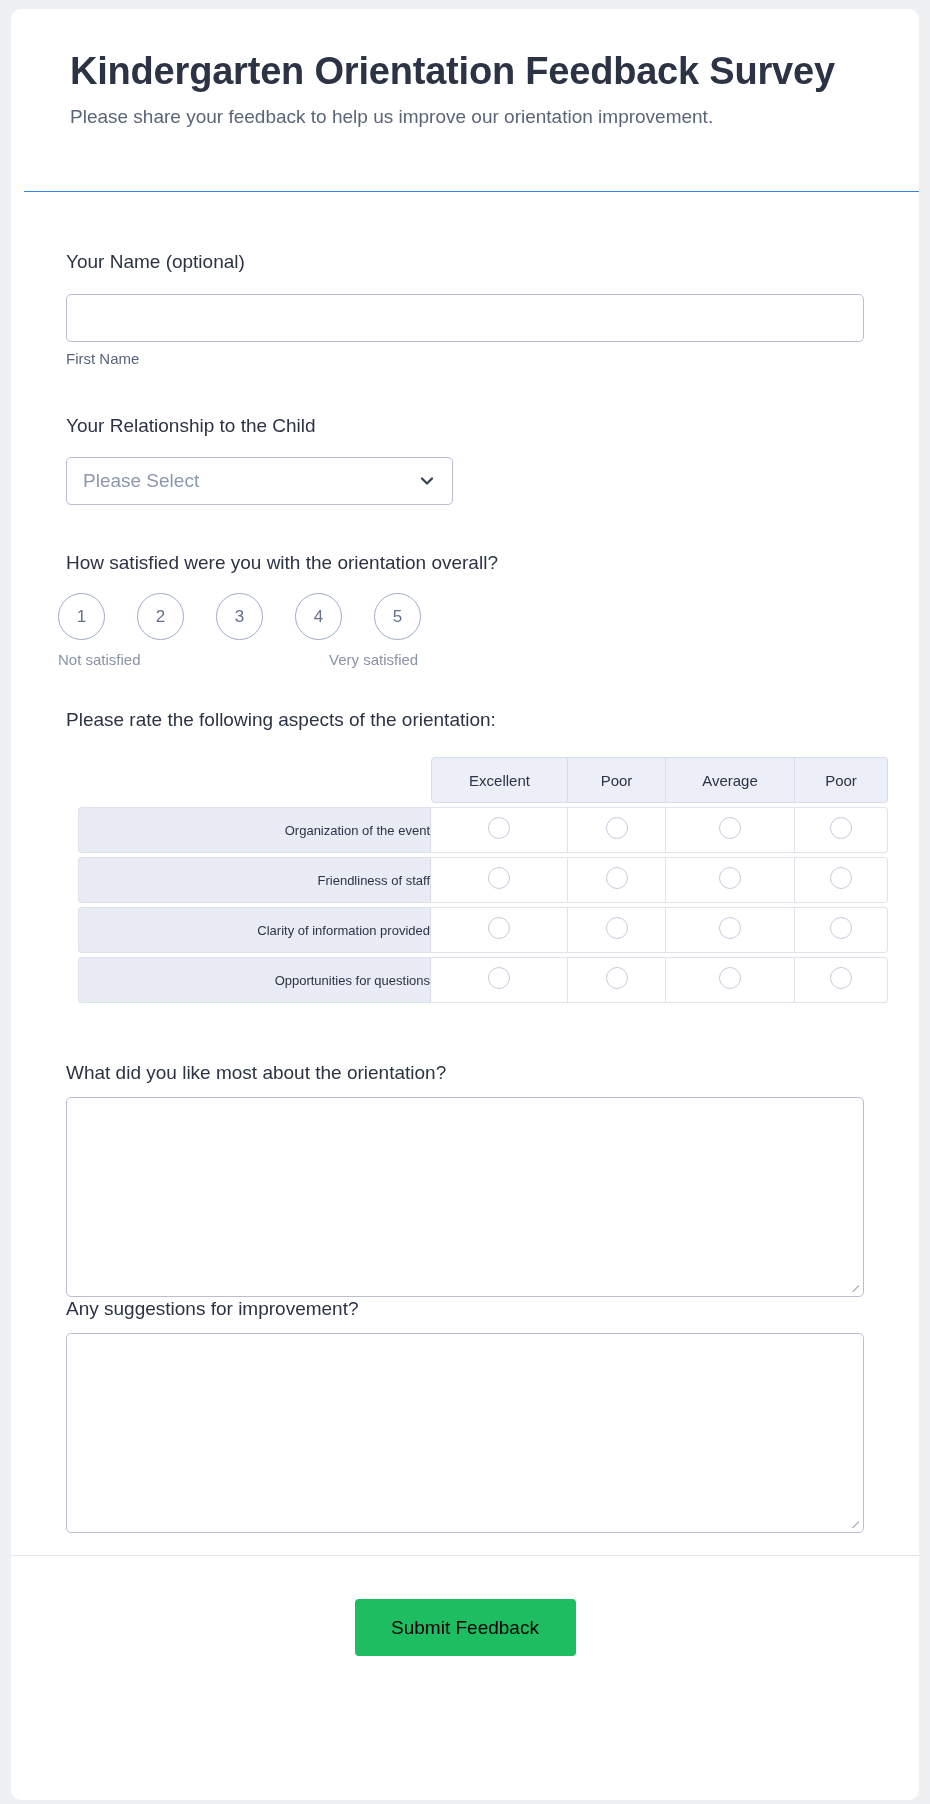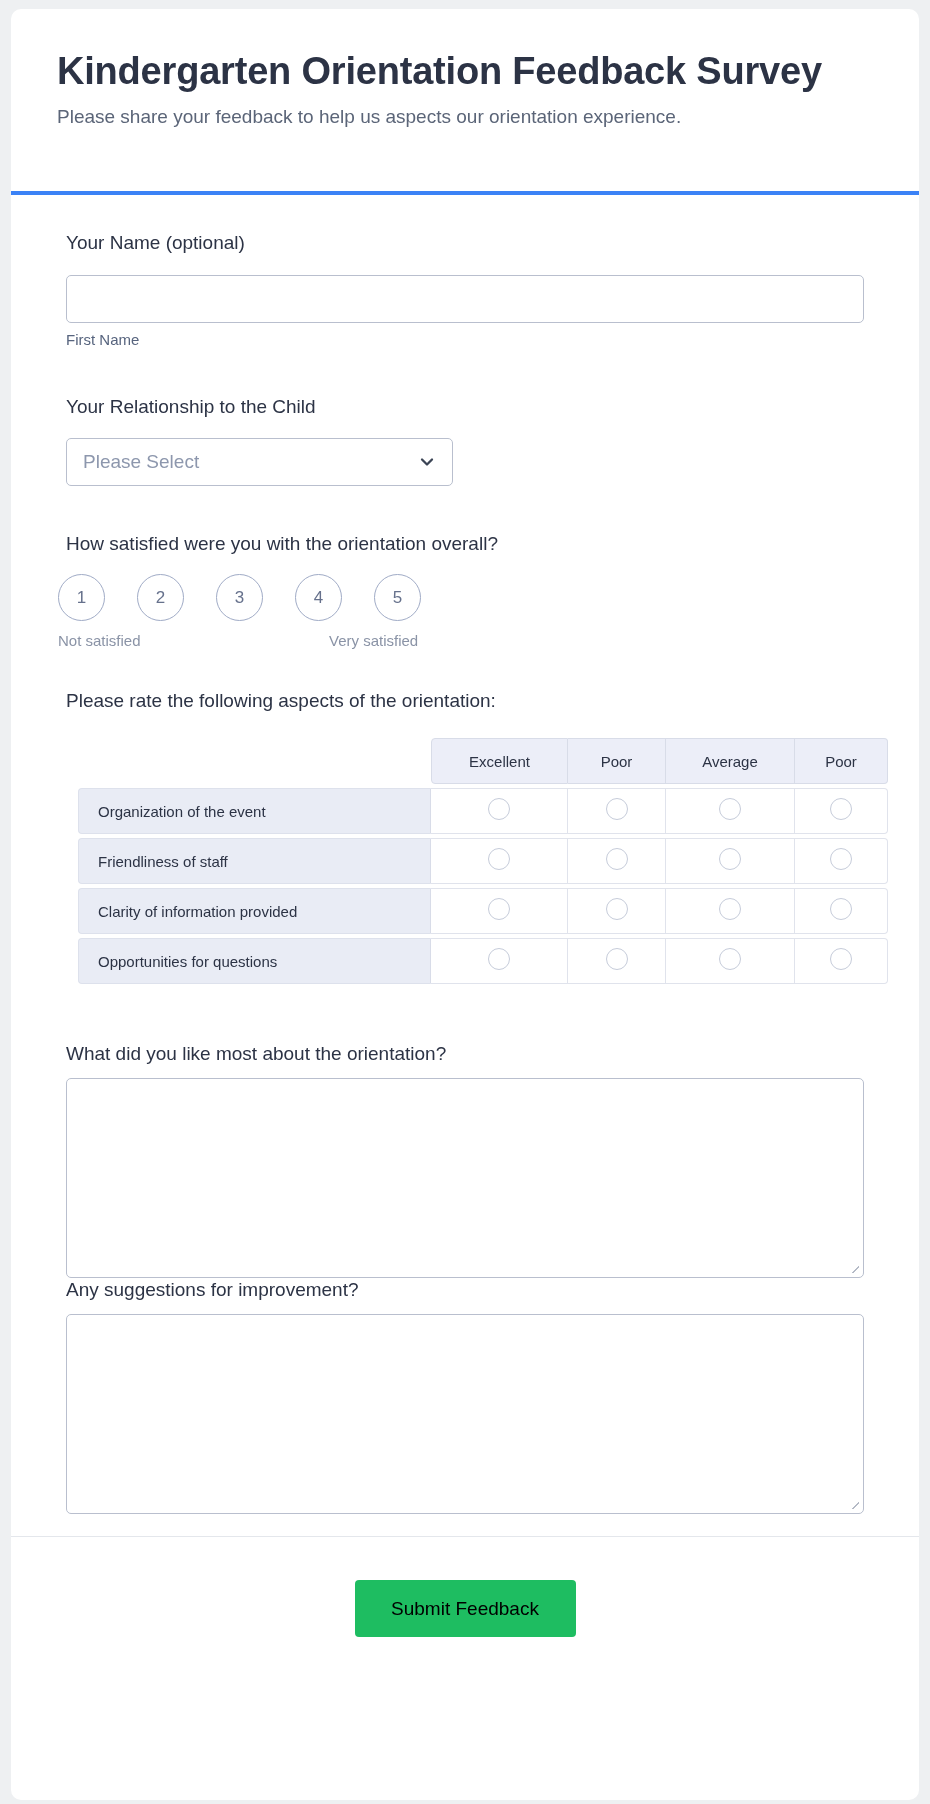--- a/index.html
+++ b/index.html
@@ -9,27 +9,27 @@
     background:#eef0f2;
     font-family:"Liberation Sans", sans-serif;
     color:#2c3345;
     overflow:hidden;
   }
   .card {
     position:absolute; left:11px; right:11px; top:9px; bottom:4px;
     background:#ffffff; border-radius:10px;
   }
   
-  .form-header { padding:37px 46px 63px; border-bottom:4px solid #3b82f6; }
+  .form-header { padding:37px 46px 63px; border-bottom:1px solid #3b82f6;margin-left:13px; }
   .form-title { font-size:38px; line-height:50px; font-weight:700; color:#2c3345; letter-spacing:-0.2px; }
   .form-subtitle { margin-top:10px; font-size:19px; line-height:22px; color:#5b6578; }
   
   .form-body { padding:0 55px; }
   .q-label { font-size:19px; line-height:24px; font-weight:500; color:#2c3345; }
-  .section-name { margin-top:36px; }
+  .section-name { margin-top:58px; }
   .name-row { display:flex; gap:24px; margin-top:20px; }
   .name-col { flex:1; }
   .text-input {
     width:100%; height:48px; border:1px solid #b9bfce; border-radius:5px;
     background:#fff; font-size:19px; color:#2c3345; padding:0 14px; outline:none;
     font-family:"Liberation Sans", sans-serif;
   }
   .sublabel { margin-top:8px; font-size:15px; color:#57647e; }
   .section-relationship { margin-top:47px; }
   .select-box {
@@ -63,21 +63,21 @@
   .matrix-table col.c-poor   { width:93px; }
   th.spacer { background:transparent; border:none; }
   th.col-head {
     background:#eceef8; border-top:1px solid #d8dce8; border-bottom:1px solid #d8dce8;
     border-right:1px solid #d8dce8; font-size:15px; font-weight:400; color:#2c3345; text-align:center;
   }
   th.col-head.first { border-left:1px solid #d8dce8; border-radius:4px 0 0 4px; }
   th.col-head.last  { border-radius:0 4px 4px 0; }
   td.row-label {
     background:#e9ecf5; border:1px solid #dde1ec; border-right:1px solid #d8dce8;
-    border-radius:4px 0 0 4px; font-size:15px; color:#2c3345; padding-left:19px; text-align:left;
+    border-radius:4px 0 0 4px; font-size:13px; color:#2c3345; padding-left:19px; text-align:right;
   }
   td.radio-cell {
     background:#fff; border-top:1px solid #e0e3ec; border-bottom:1px solid #e0e3ec;
     border-right:1px solid #e0e3ec; text-align:center;
   }
   td.radio-cell.last { border-radius:0 4px 4px 0; }
   .radio {
     width:22px; height:22px; border-radius:50%; border:1px solid #c6ccda; background:#fff;
     display:inline-block; cursor:pointer;
   }
@@ -105,21 +105,21 @@
   .chevron { flex:0 0 auto; }
 </style>
 </head>
 <body>
 
 <div class="page">
   <div class="card">
 
     <div class="form-header">
       <h1 class="form-title">Kindergarten Orientation Feedback Survey</h1>
-      <p class="form-subtitle">Please share your feedback to help us aspects our orientation experience.</p>
+      <p class="form-subtitle">Please share your feedback to help us improve our orientation improvement.</p>
     </div>
 
     <div class="form-body">
 
       <section class="section-name">
         <div class="q-label">Your Name (optional)</div>
         <div class="name-row">
           <div class="name-col">
             <input class="text-input" type="text" value="" style="">
             <div class="sublabel">First Name</div>

